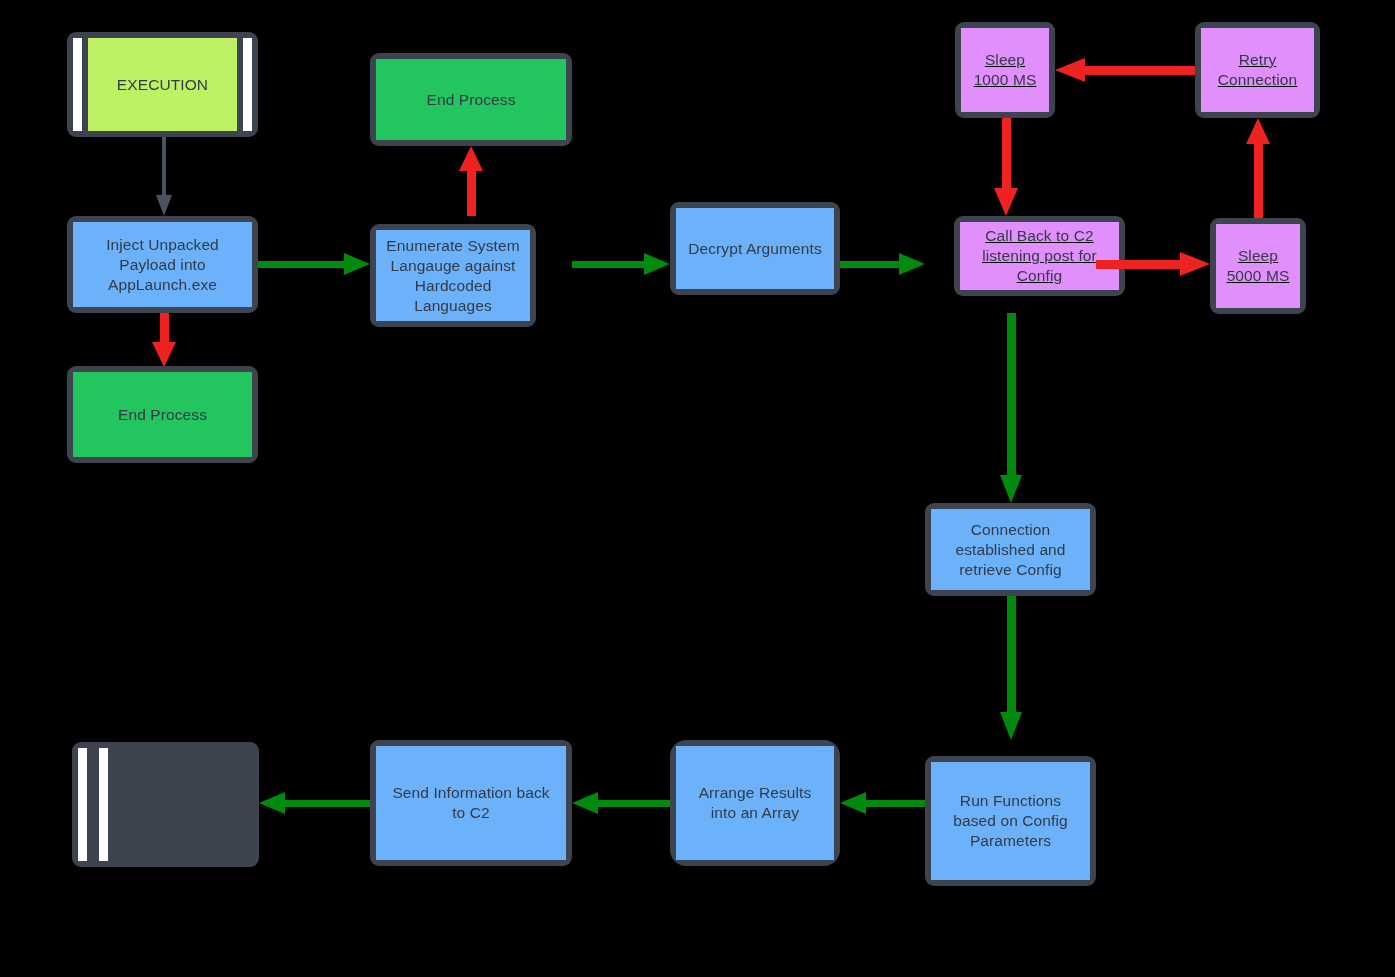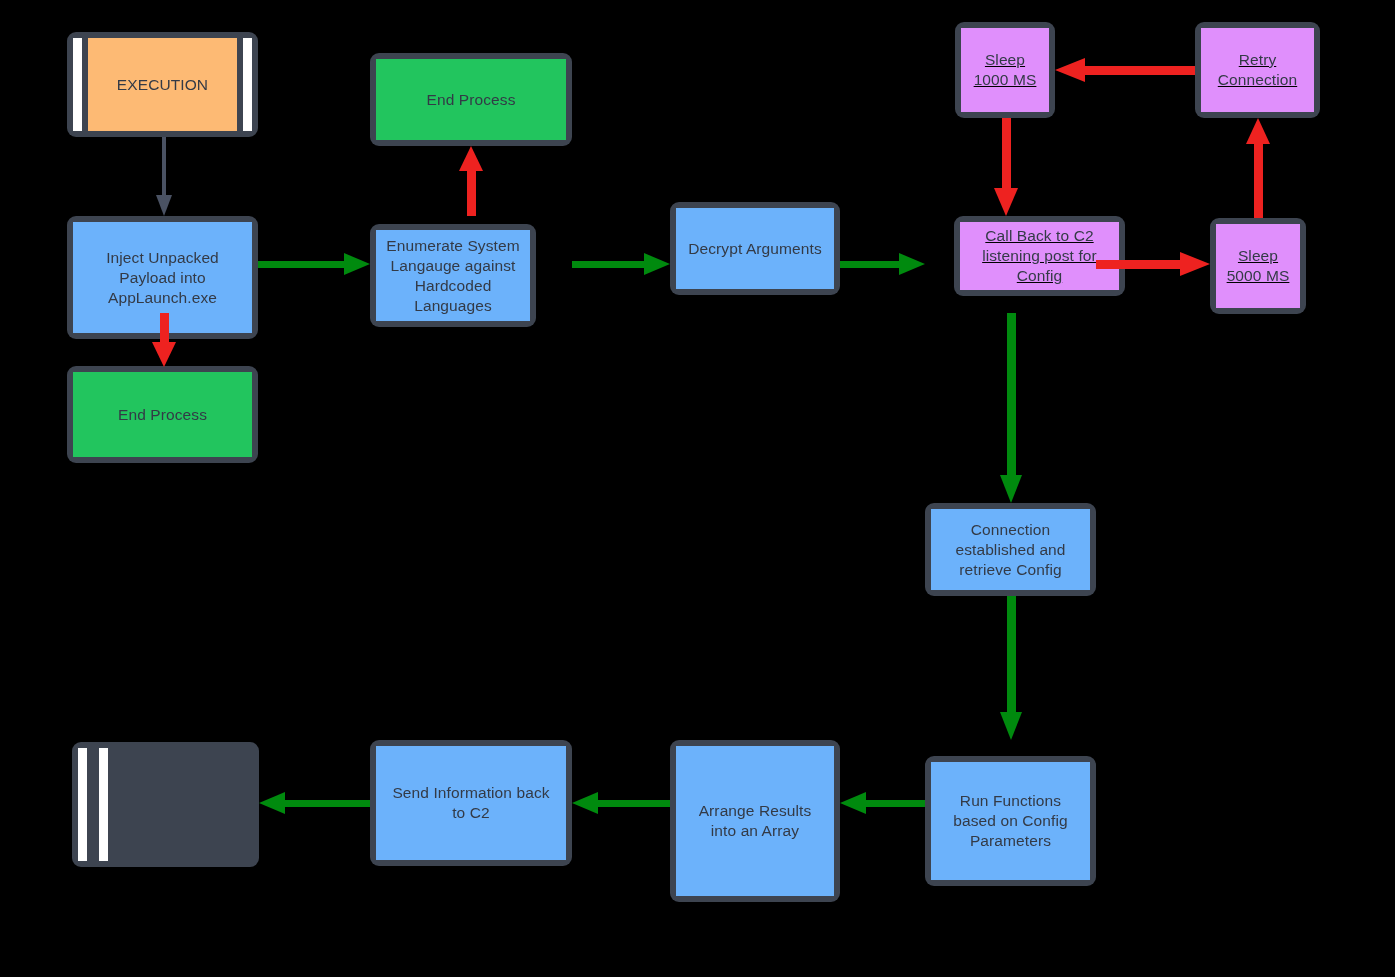--- a/index.html
+++ b/index.html
@@ -40,21 +40,21 @@
     text-align: center;
     white-space: pre-line;
     letter-spacing: 0.1px;
     padding: 0 4px;
   }
 
   
   .fill-blue   .fill { background: #6cb2fb; }
   .fill-orange .fill { background: #22c55e; }
   .fill-purple .fill { background: #e08ffc; text-decoration: underline; }
-  .fill-white  .fill { background: #fdba74; }
+  .fill-white  .fill { background: #bef264; }
 
   
   .node.predef {
     padding: 6px;
     gap: 0;
   }
   .node.predef .bar {
     width: 9px;
     background: #ffffff;
     flex: 0 0 9px;
@@ -87,21 +87,21 @@
   <div class="node predef fill-white" style="left:67px; top:32px; width:191px; height:105px;">
     <div class="bar"></div>
     <div class="gap"></div>
     <div class="fill">
       <div class="label">EXECUTION</div>
     </div>
     <div class="gap"></div>
     <div class="bar"></div>
   </div>
 
-  <div class="node fill-blue" style="left:67px; top:216px; width:191px; height:123px;">
+  <div class="node fill-blue" style="left:67px; top:216px; width:191px; height:97px;">
     <div class="fill">
       <div class="label">Inject Unpacked
 Payload into
 AppLaunch.exe</div>
     </div>
   </div>
 
   <div class="node fill-orange" style="left:67px; top:366px; width:191px; height:97px;">
     <div class="fill">
       <div class="label">End Process</div>
@@ -166,21 +166,21 @@
   </div>
 
   <div class="node fill-blue" style="left:925px; top:756px; width:171px; height:130px;">
     <div class="fill">
       <div class="label">Run Functions
 based on Config
 Parameters</div>
     </div>
   </div>
 
-  <div class="node fill-blue" style="left:670px; top:740px; width:170px; height:162px;">
+  <div class="node fill-blue" style="left:670px; top:740px; width:170px; height:126px;border-radius:16px;">
     <div class="fill">
       <div class="label">Arrange Results
 into an Array</div>
     </div>
   </div>
 
   <div class="node fill-blue" style="left:370px; top:740px; width:202px; height:126px;">
     <div class="fill">
       <div class="label">Send Information back
 to C2</div>

